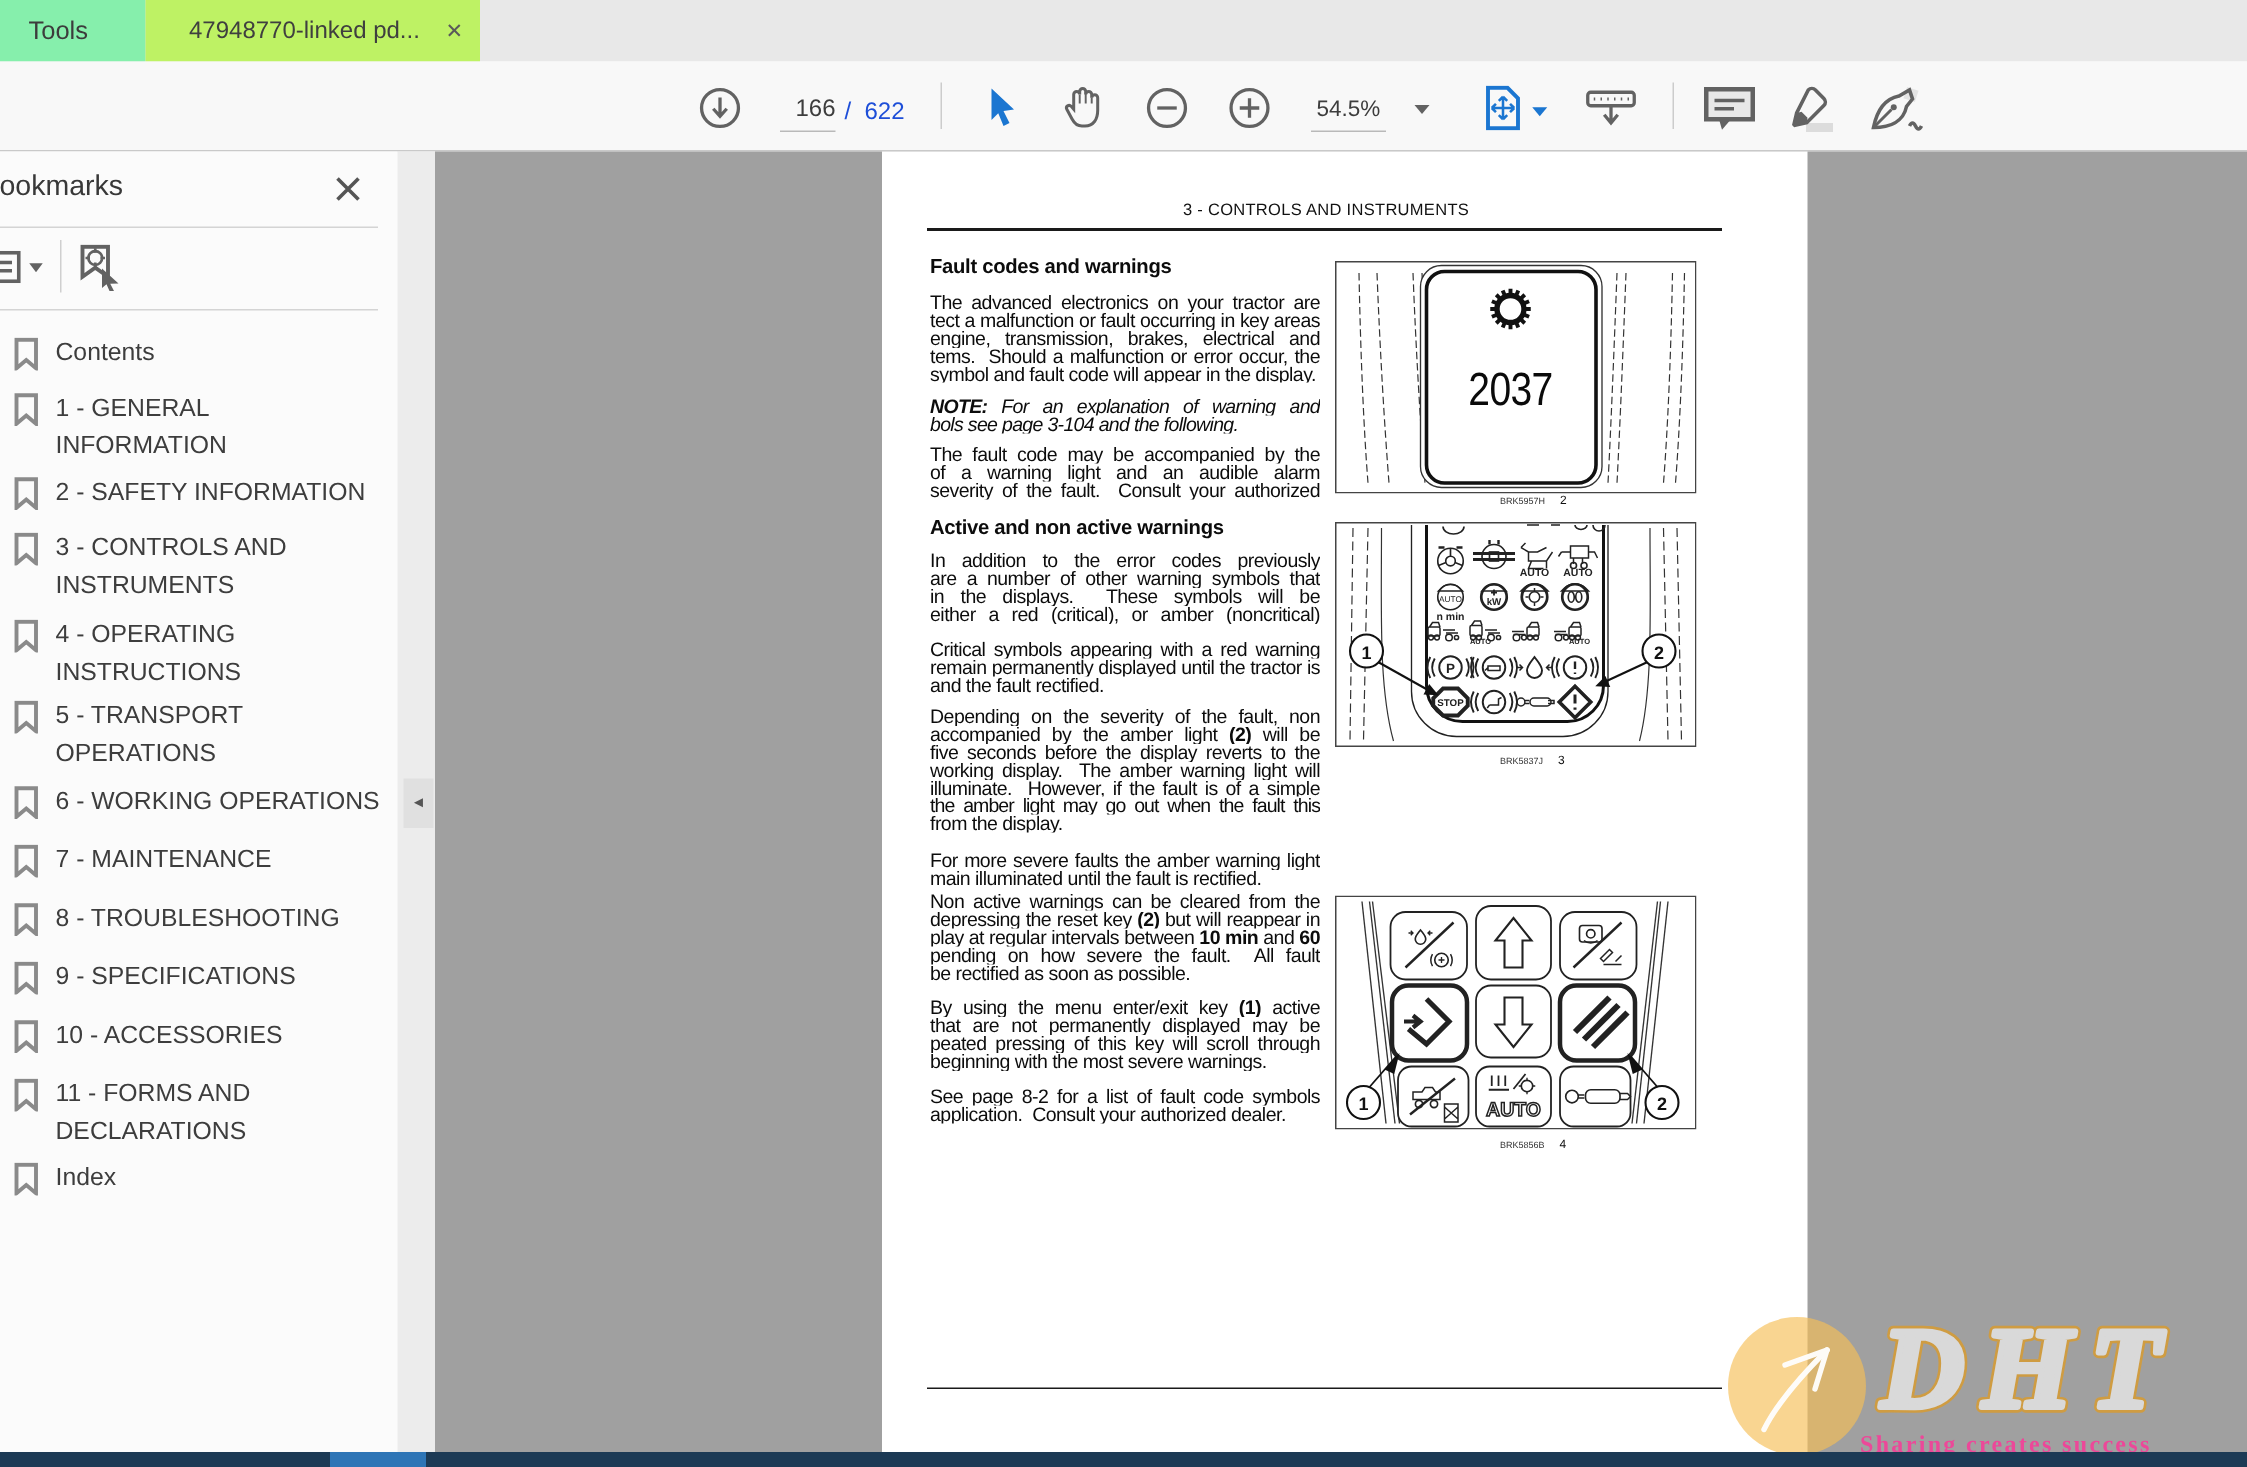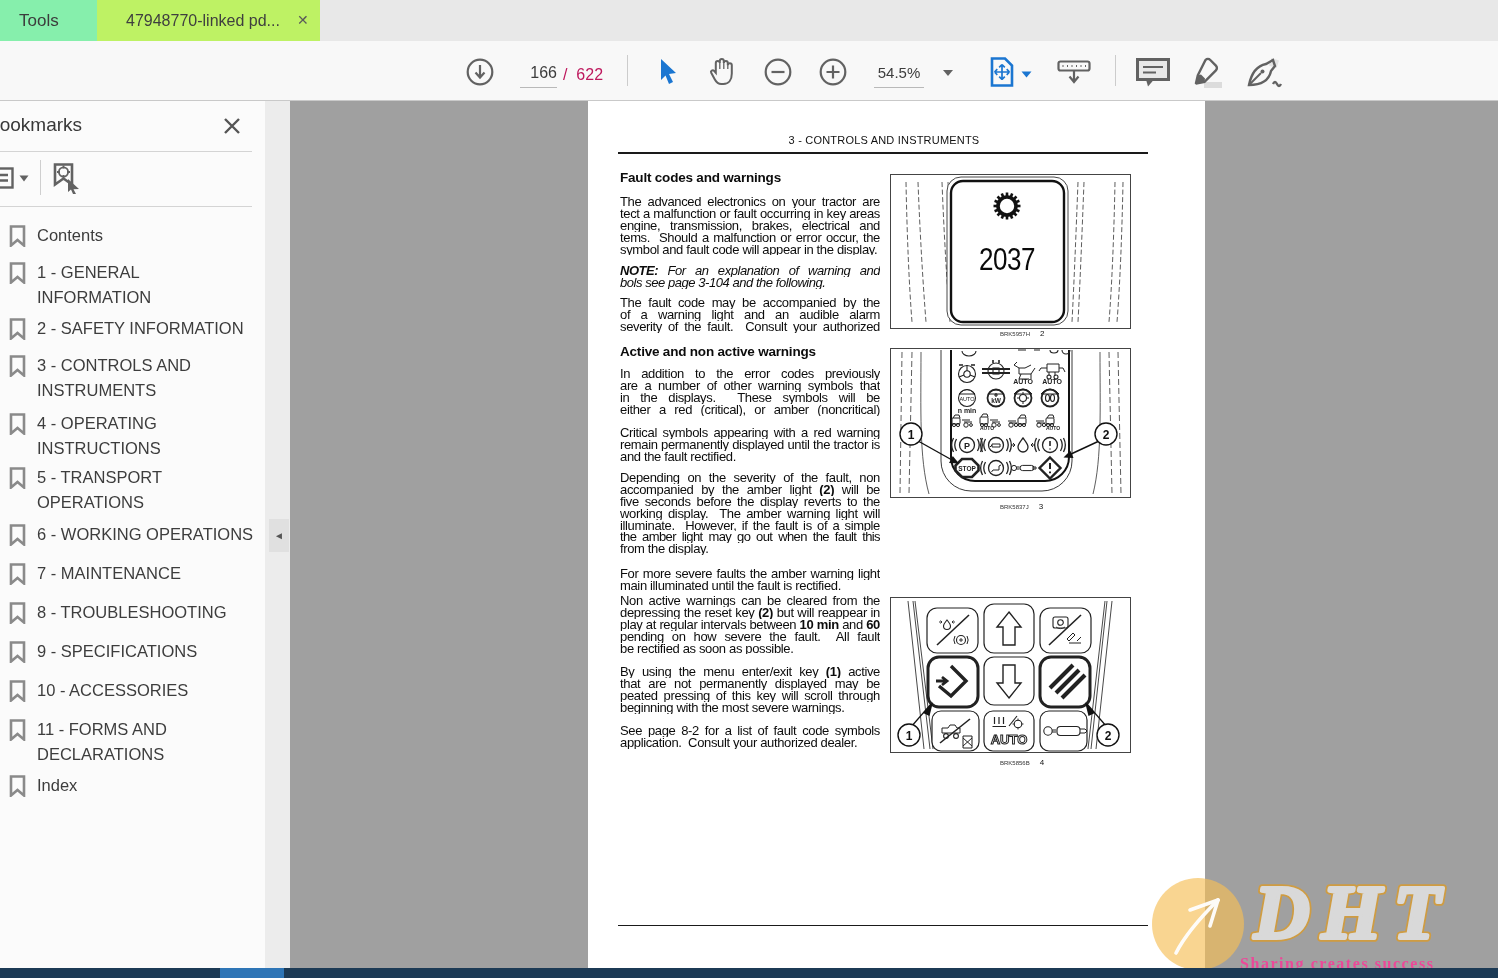--- a/index.html
+++ b/index.html
@@ -13,21 +13,21 @@
   #tab-doc{left:97px;top:0;width:223px;height:41px;background:#bef264;
     color:#3f3f3f;font-size:16px;line-height:41px;}
   #tab-doc .ttl{position:absolute;left:29px;top:0;}
   #tab-doc .cls{position:absolute;left:200px;top:0px;color:#5a5a5a;font-size:14px;}
   
   #toolbar{left:0;top:41px;width:1498px;height:59px;background:#f8f8f8;
     border-bottom:1px solid #c9c9c9;}
   .tico{position:absolute;}
   #pgnum{position:absolute;left:520px;top:23px;width:37px;color:#3d3d3d;
     font-size:16px;text-align:right;border-bottom:1px solid #b9b9b9;height:23px;}
-  #pgtot{position:absolute;left:563px;top:25px;color:#be185d;font-size:16px;}
+  #pgtot{position:absolute;left:563px;top:25px;color:#1d4ed8;font-size:16px;}
   #zoomtxt{position:absolute;left:874px;top:23px;width:50px;color:#3d3d3d;
     font-size:15px;text-align:center;border-bottom:1px solid #b9b9b9;height:23px;}
   .vsep{position:absolute;top:14px;width:1px;height:31px;background:#cccccc;}
   
   #sidebar{left:0;top:101px;width:265px;height:867px;background:#fbfbfb;}
   #sbhead{position:absolute;left:-13px;top:13px;color:#383838;font-size:19px;}
   #sbclose{position:absolute;left:222px;top:15px;}
   .sbline{position:absolute;left:0;width:252px;height:1px;background:#d4d4d4;}
   .bmitem{position:absolute;left:37px;color:#3d3d3d;font-size:16.5px;line-height:25px;width:225px;}
   .bmflag{position:absolute;left:9px;}

